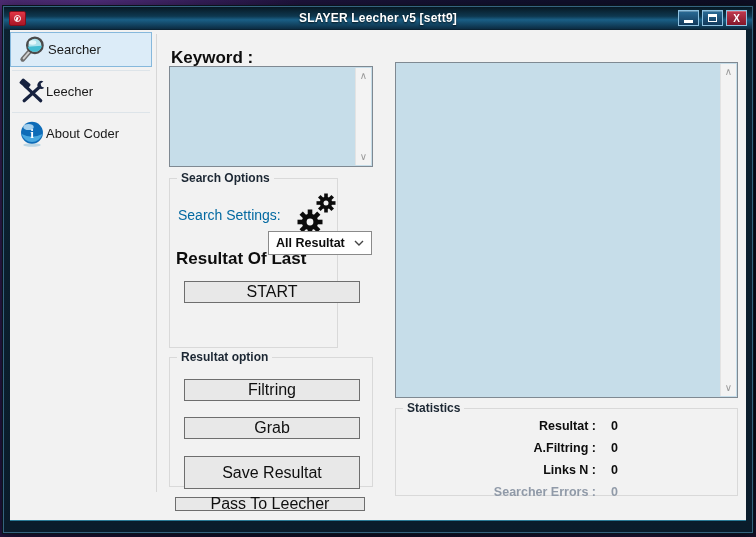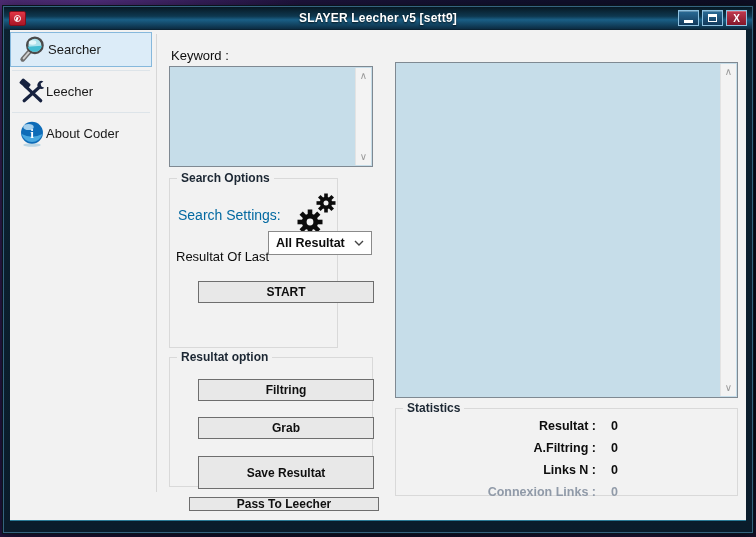--- a/index.html
+++ b/index.html
@@ -58,25 +58,25 @@
   .sbar { position:absolute; top:1px; right:1px; bottom:1px; width:16px; background:#f3f3f3;
     border-left:1px solid #e3e3e3; display:flex; flex-direction:column;
     justify-content:space-between; align-items:center; color:#9a9a9a;
     font-size:10px; line-height:10px; padding:3px 0; cursor:pointer; }
 
   
   .group { position:absolute; border:1px solid #d9d9d9; }
   .gtitle { position:absolute; top:-8px; left:7px; background:#f2f2f2; padding:0 4px;
     font-weight:700; font-size:12px; color:#1c2733; }
 
-  .label-b { position:absolute; font-weight:400; font-size:13px; color:#0d0d0d; }
+  .label-b { position:absolute; font-weight:700; font-size:17px; color:#0d0d0d; }
 
   .btn3d { position:absolute; background:#e8e8e8; border:1px solid #6e6e6e;
-    font-weight:700; font-size:12px; color:#0f0f0f;
-    display:flex; align-items:center; justify-content:center; cursor:pointer;margin-left:14px; }
+    font-weight:400; font-size:16px; color:#0f0f0f;
+    display:flex; align-items:center; justify-content:center; cursor:pointer; }
   .btn3d.disabled { color:#a8a8a8; border-color:#c4c4c4; background:#e4e4e4; cursor:default; }
 
   .settings-link { position:absolute; font-size:14px; color:#0369a1; }
   .gears { position:absolute; }
 
   .dropdown { position:absolute; background:#fff; border:1px solid #8a8a8a;
     display:flex; align-items:center; padding-left:7px; cursor:pointer; }
   .dropdown .dval { font-weight:700; font-size:12.5px; color:#0d0d0d; }
   .dropdown svg { margin-left:auto; margin-right:7px; }
 
@@ -234,20 +234,20 @@
         </div>
         <div class="srow" style="top:32px;">
           <span class="slabel">A.Filtring :</span>
           <span class="sval">0</span>
         </div>
         <div class="srow" style="top:54px;">
           <span class="slabel">Links N :</span>
           <span class="sval">0</span>
         </div>
         <div class="srow muted" style="top:76px;">
-          <span class="slabel">Connexion Links :</span>
+          <span class="slabel">Searcher Errors :</span>
           <span class="sval">0</span>
         </div>
       </div>
 
     </div>
   </div>
 </div>
 
 </body></html>

